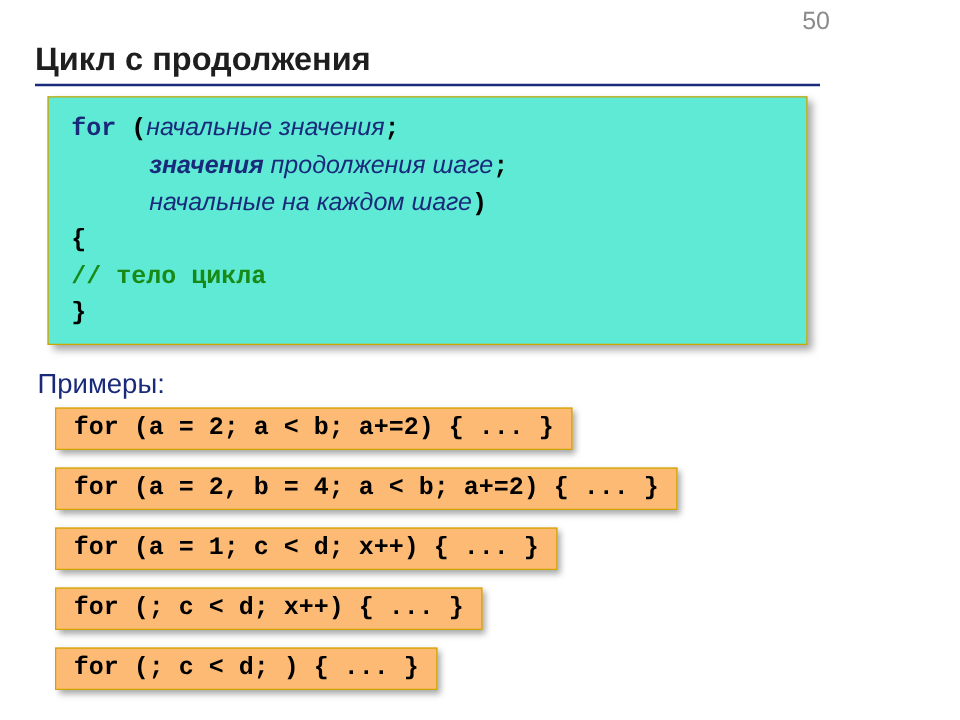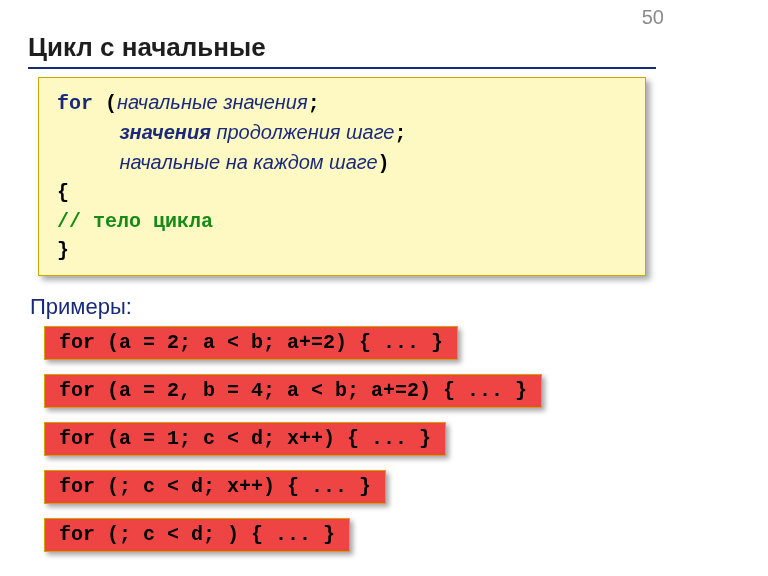--- a/index.html
+++ b/index.html
@@ -31,21 +31,21 @@
     font-weight: bold;
     color: #1e1e1e;
     margin: 14px 0 4px 0;
   }
   .title-rule {
     border: none;
     border-top: 2px solid #1a2a7a;
     margin: 0 0 8px 0;
   }
   .codebox {
-    background: #fef9c3;
+    background: #5eead4;
     border: 1px solid #cfa600;
     box-shadow: 4px 4px 6px rgba(0,0,0,0.35);
     padding: 10px 18px 10px 18px;
     font-family: "Courier New", Courier, monospace;
     font-size: 20px;
     line-height: 1.45;
     color: #000;
     margin: 0 10px 18px 10px;
   }
   .mono-bold { font-weight: bold; }
@@ -56,42 +56,42 @@
   .black     { color: #000; }
   .indent    { display: inline-block; width: 5.2ch; }
 
   .primery-label {
     font-size: 22px;
     color: #1a2a7a;
     margin: 6px 0 6px 2px;
   }
 
   .ex {
-    background: #ef4444;
+    background: #fdba74;
     border: 1px solid #cfa600;
     box-shadow: 3px 3px 5px rgba(0,0,0,0.35);
     font-family: "Courier New", Courier, monospace;
     font-size: 20px;
     font-weight: bold;
     color: #000;
     padding: 6px 14px;
     margin: 0 0 14px 16px;
     display: inline-block;
     white-space: nowrap;
   }
   .ex-row { line-height: 1; }
 </style>
 </head>
 <body>
 
 <div class="slide">
 
   <div class="page-num">50</div>
 
-  <div class="title">Цикл с начальные</div>
+  <div class="title">Цикл с продолжения</div>
   <hr class="title-rule">
 
   <div class="codebox">
     <div>
       <span class="mono-bold navy">for</span>
       <span class="mono-bold black">(</span><span class="ital-navy">начальные значения</span><span class="mono-bold black">;</span>
     </div>
     <div>
       <span class="indent"></span><span class="ital-navy-b">значения</span><span class="ital-navy"> продолжения шаге</span><span class="mono-bold black">;</span>
     </div>

